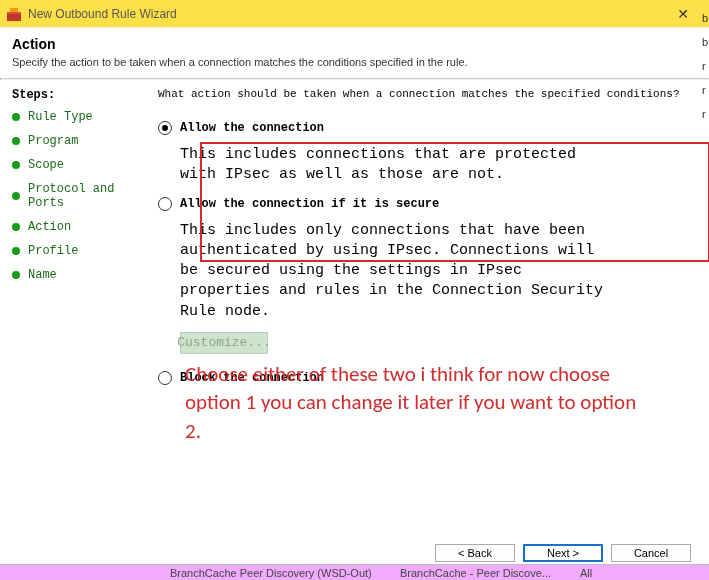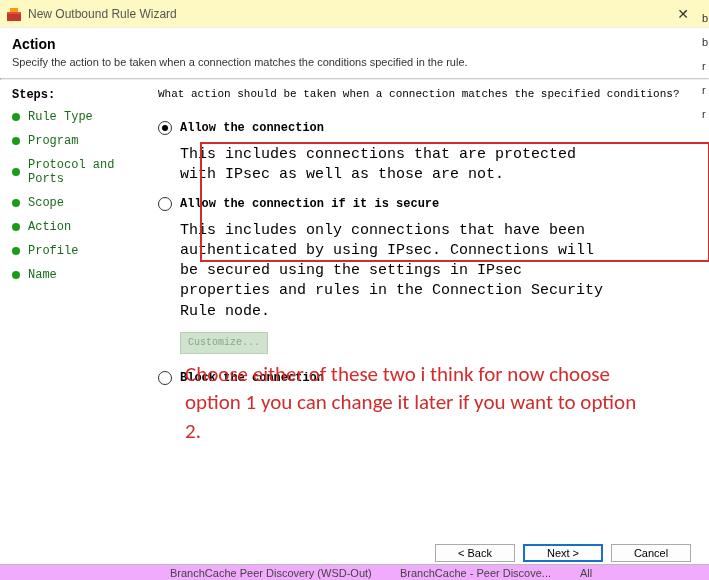--- a/index.html
+++ b/index.html
@@ -11,21 +11,21 @@
     width: 709px;
     height: 580px;
     position: relative;
     overflow: hidden;
   }
   .titlebar {
     height: 28px;
     display: flex;
     align-items: center;
     padding: 0 6px;
-    background: #fef9c3;
+    background: #fde047;
     border-bottom: 1px solid #eee;
   }
   .titlebar .icon {
     width: 16px; height: 16px;
     margin-right: 6px;
     display: inline-flex;
     align-items: center;
     justify-content: center;
   }
   .titlebar .title {
@@ -138,21 +138,21 @@
     max-width: 440px;
   }
   .customize-btn {
     margin-left: 22px;
     margin-bottom: 16px;
     width: 88px;
     height: 22px;
     background: #cfe3ce;
     border: 1px solid #b7d0b6;
     color: #8aa789;
-    font-size: 10px;
+    font-size: 13px;
     display: flex;
     align-items: center;
     justify-content: center;
     cursor: default;
   }
   .annotation {
     position: absolute;
     left: 185px;
     top: 360px;
     width: 470px;
@@ -236,25 +236,25 @@
     <div class="step">
         <span class="bullet"></span>
         <span class="label">Rule Type</span>
       </div>
     <div class="step">
         <span class="bullet"></span>
         <span class="label">Program</span>
       </div>
     <div class="step">
         <span class="bullet"></span>
+        <span class="label">Scope</span>
+      </div>
+    <div class="step">
+        <span class="bullet"></span>
         <span class="label">Protocol and Ports</span>
-      </div>
-    <div class="step">
-        <span class="bullet"></span>
-        <span class="label">Scope</span>
       </div>
     <div class="step">
         <span class="bullet"></span>
         <span class="label">Action</span>
       </div>
     <div class="step">
         <span class="bullet"></span>
         <span class="label">Profile</span>
       </div>
     <div class="step">

